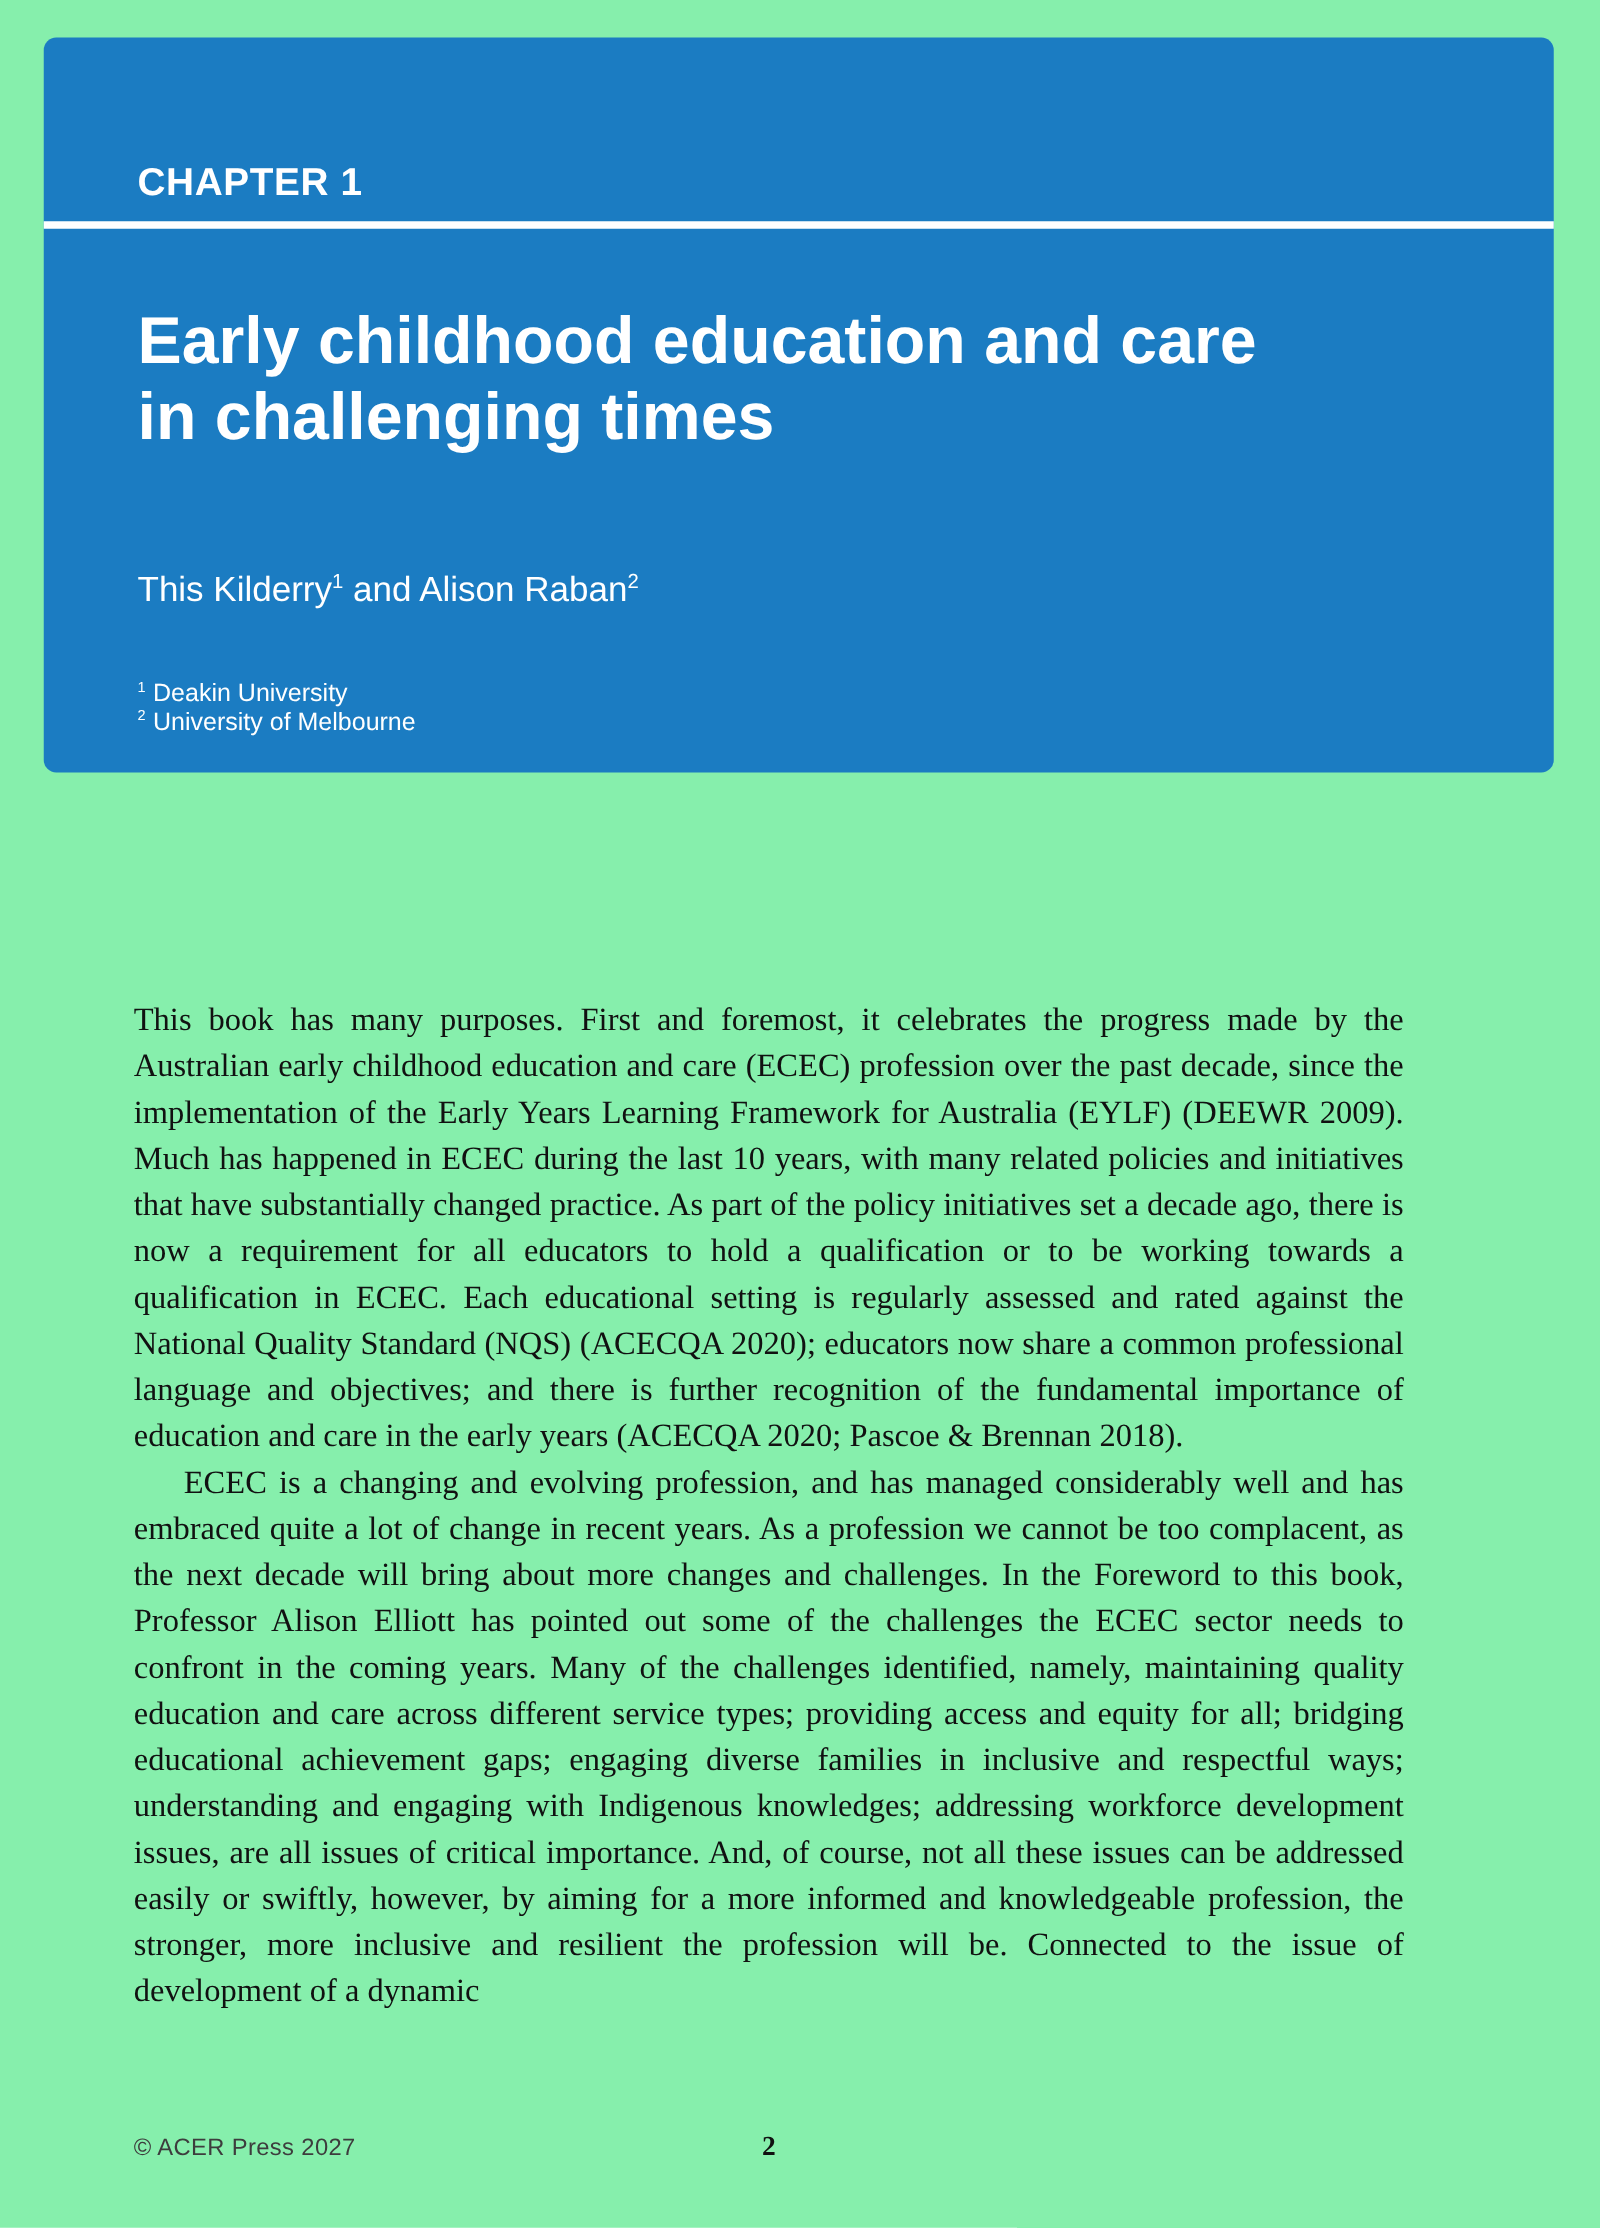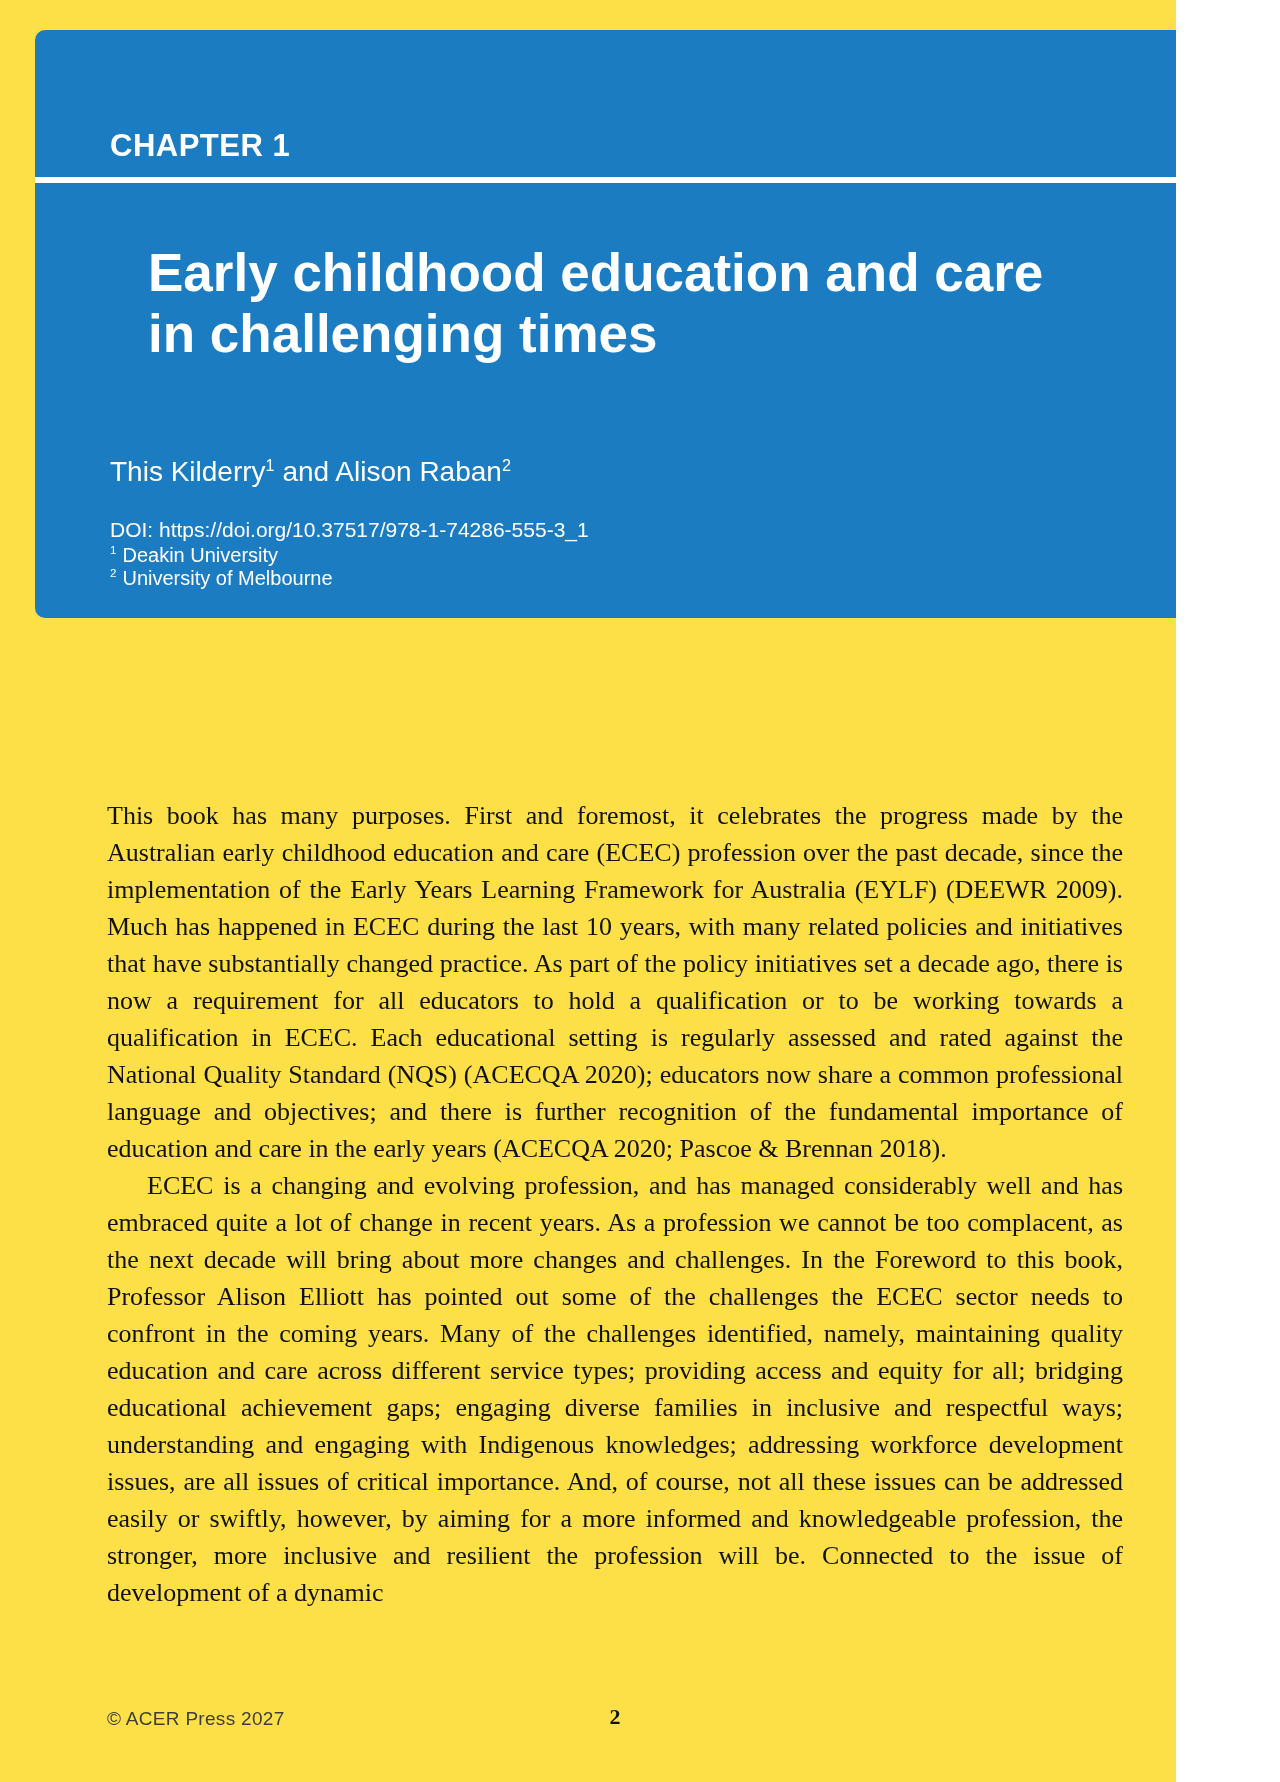--- a/index.html
+++ b/index.html
@@ -10,23 +10,23 @@
   * { box-sizing: border-box; }
   html, body { margin: 0; padding: 0; }
   body {
     width: 1280px;
     height: 1782px;
     background: #ffffff;
     font-family: "Liberation Sans", sans-serif;
   }
   .page {
     position: relative;
-    width: 1176px;
+    width: 1280px;
     height: 1782px;
-    background: #fde047;
+    background: #86efac;
     overflow: hidden;
   }
 
   
   .hero {
     position: absolute;
     left: 35px;
     top: 30px;
     width: 1208px;
     height: 588px;
@@ -55,21 +55,21 @@
     position: absolute;
     left: 75px;
     top: 212px;
     margin: 0;
     font-size: 53px;
     line-height: 61px;
     font-weight: bold;
     letter-spacing: 0px;
     color: #ffffff;
   }
-  .hero-title .title-line { display: block; margin-left: 38px; }
+  .hero-title .title-line { display: block; }
   .authors {
     position: absolute;
     left: 75px;
     top: 426px;
     font-size: 28px;
     font-weight: normal;
     color: #ffffff;
   }
   .authors sup, .doi-block sup, .affil sup {
     font-size: 58%;
@@ -150,21 +150,20 @@
 
     <h1 class="hero-title">
       <span class="title-line">Early childhood education and care</span>
       <span class="title-line">in challenging times</span>
     </h1>
 
     <div class="authors"><span>This Kilderry</span><sup>1</sup>
       <span>and</span>
       <span>Alison Raban</span><sup>2</sup></div>
 
-    <div class="doi">DOI: https://doi.org/10.37517/978-1-74286-555-3_1</div>
 
     <div class="affils">
       <div class="affil"><sup>1</sup><span class="affil-name">Deakin University</span></div>
       <div class="affil"><sup>2</sup><span class="affil-name">University of Melbourne</span></div>
     </div>
   </header>
 
 
   <main class="body-text">
     <p>This book has many purposes. First and foremost, it celebrates the progress made by the Australian early childhood education and care (ECEC) profession over the past decade, since the implementation of the Early Years Learning Framework for Australia (EYLF) (DEEWR 2009). Much has happened in ECEC during the last 10 years, with many related policies and initiatives that have substantially changed practice. As part of the policy initiatives set a decade ago, there is now a requirement for all educators to hold a qualification or to be working towards a qualification in ECEC. Each educational setting is regularly assessed and rated against the National Quality Standard (NQS) (ACECQA 2020); educators now share a common professional language and objectives; and there is further recognition of the fundamental importance of education and care in the early years (ACECQA 2020; Pascoe &amp; Brennan 2018).</p>

